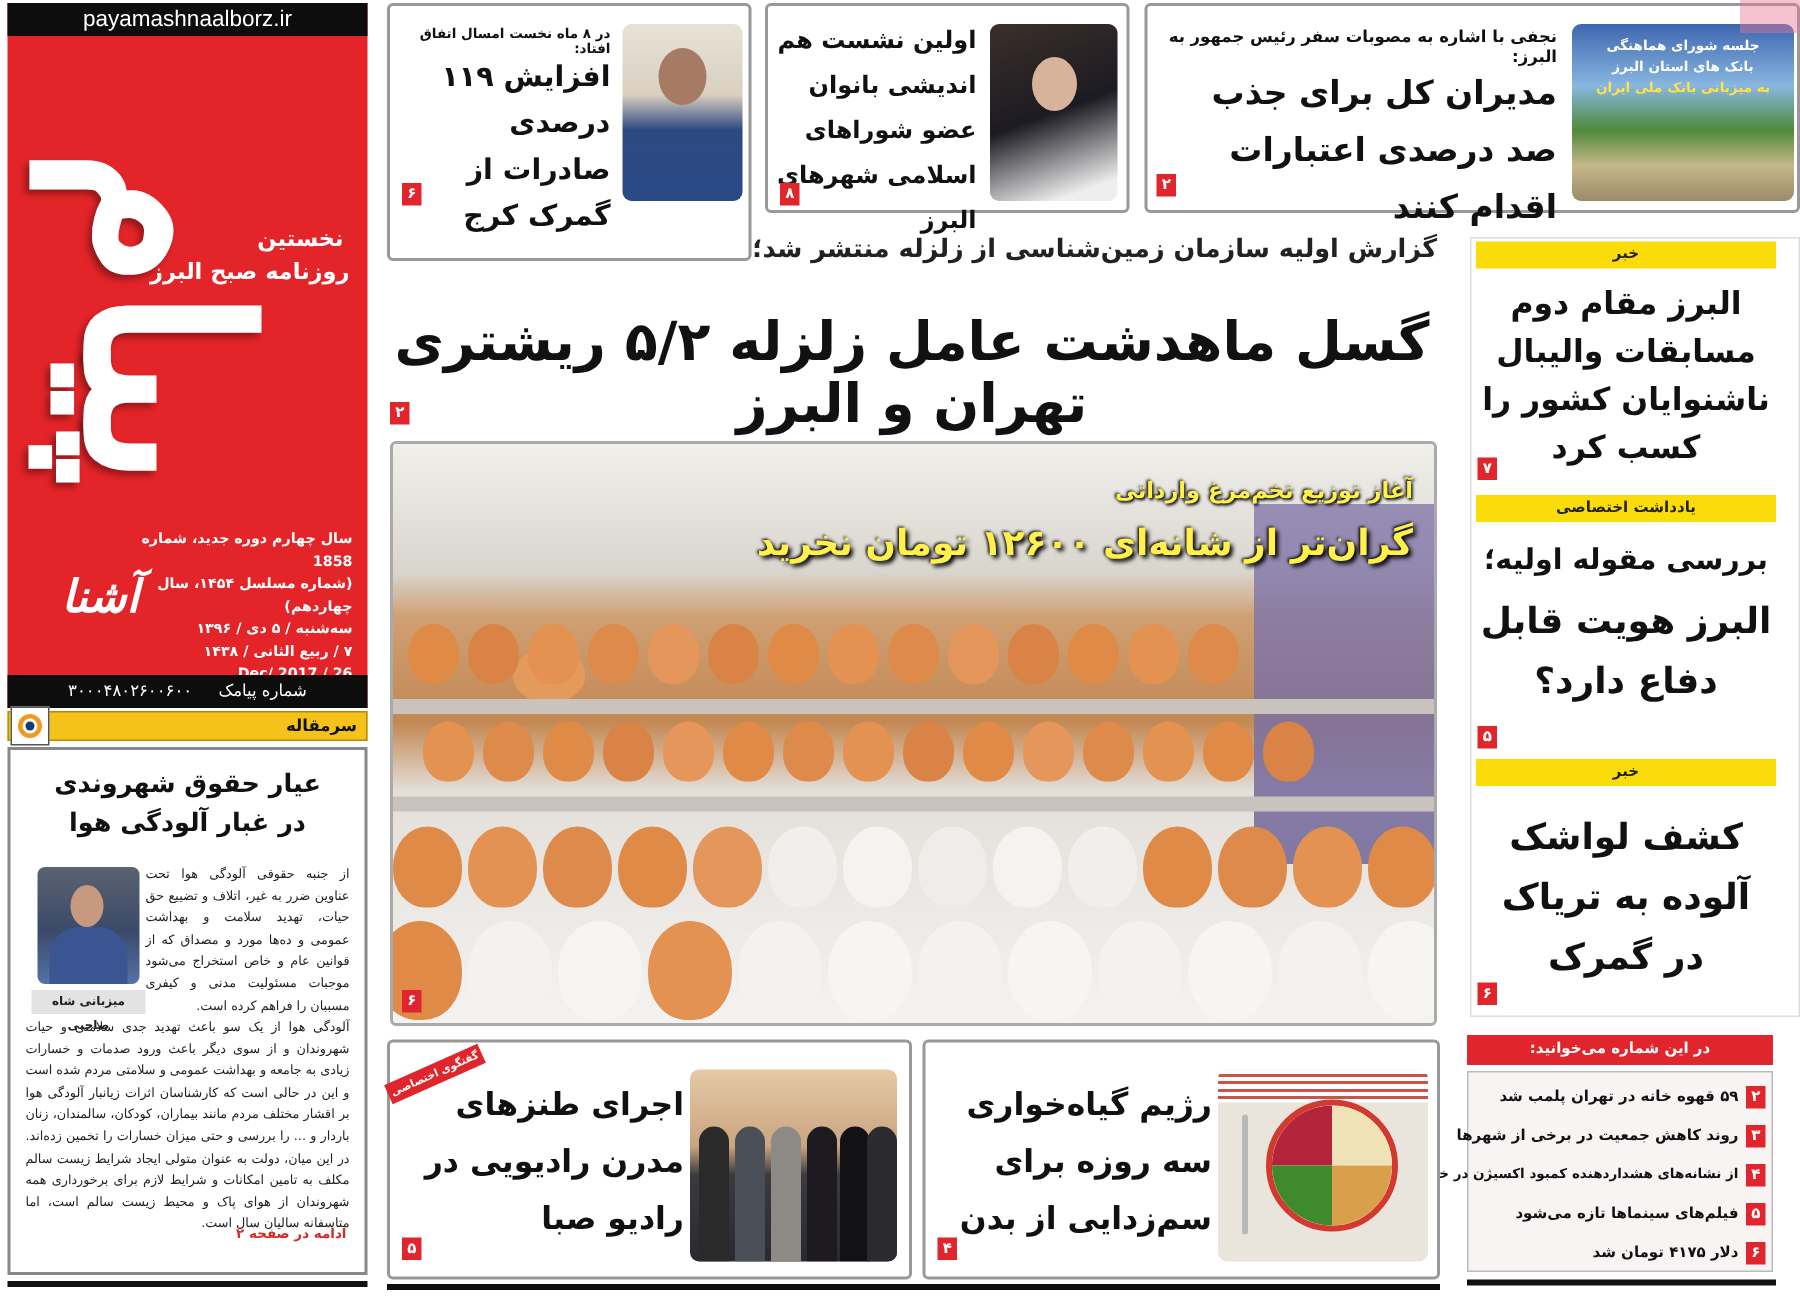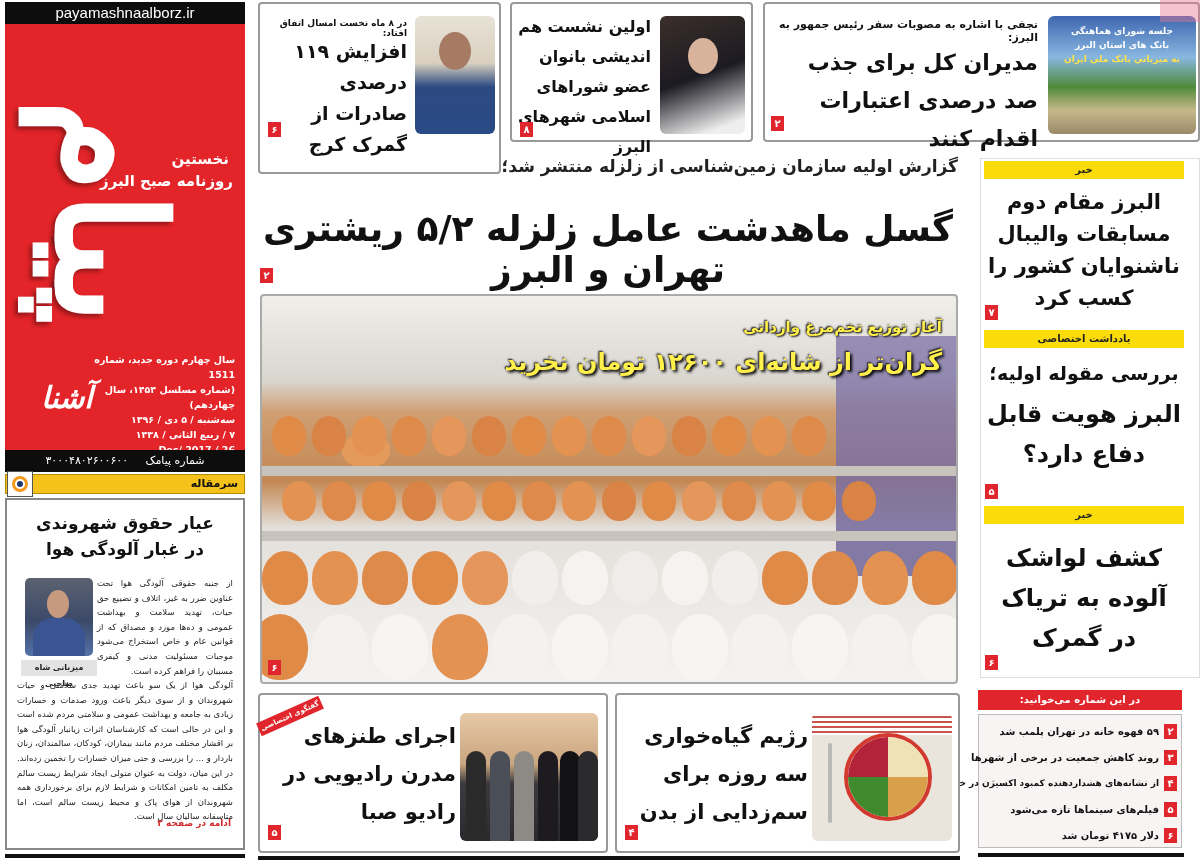--- a/index.html
+++ b/index.html
@@ -122,21 +122,21 @@
 </head>
 <body>
 
 <div class="abs masthead">
   <div class="abs mast-url">payamashnaalborz.ir</div>
   <div class="abs mast-logo rtl">پیام</div>
   <div class="abs mast-tag1 rtl">نخستین</div>
   <div class="abs mast-tag2 rtl">روزنامه صبح البرز</div>
   <div class="abs mast-asna rtl">آشنا</div>
   <div class="abs mast-info rtl">
-    <div>سال چهارم دوره جدید، شماره 1511</div>
+    <div>سال چهارم دوره جدید، شماره 1858</div>
     <div>(شماره مسلسل ۱۴۵۴، سال چهاردهم)</div>
     <div>سه‌شنبه / ۵ دی / ۱۳۹۶</div>
     <div>۷ / ربیع الثانی / ۱۴۳۸</div>
     <div>26 / Dec/ 2017</div>
     <div>قیمت ۱۰۰۰۰ ریال</div>
   </div>
   <div class="abs mast-sms rtl">
     <span>شماره پیامک</span>
     &nbsp;&nbsp;&nbsp;
     <span>۳۰۰۰۴۸۰۲۶۰۰۶۰۰</span>

